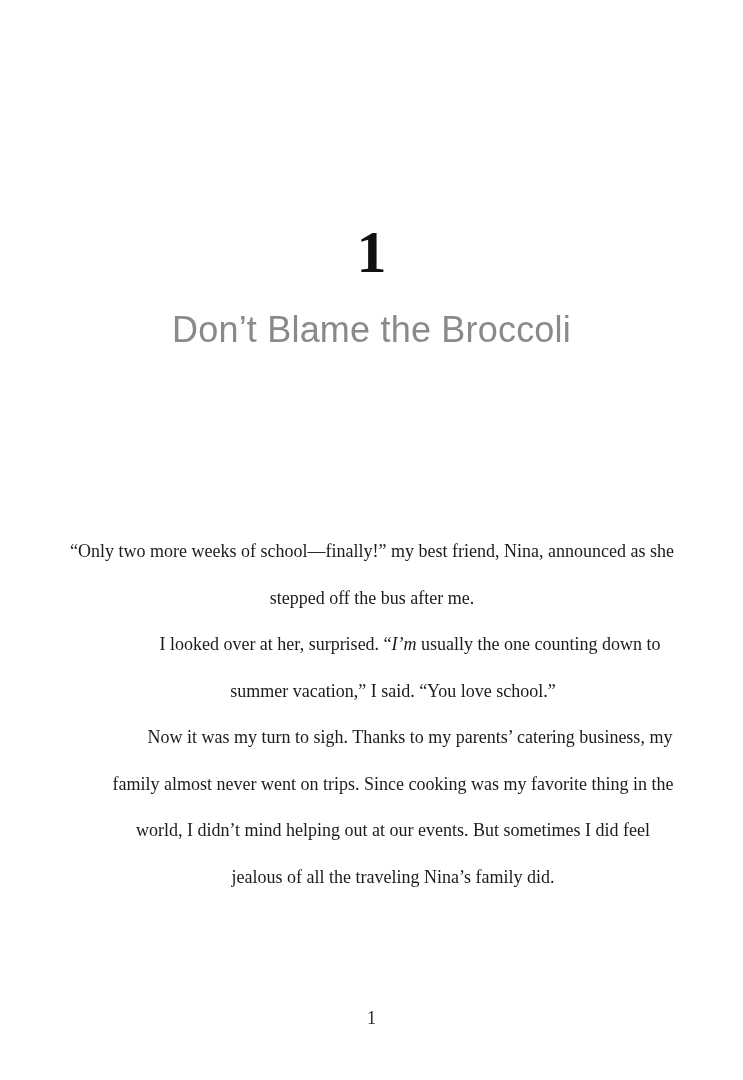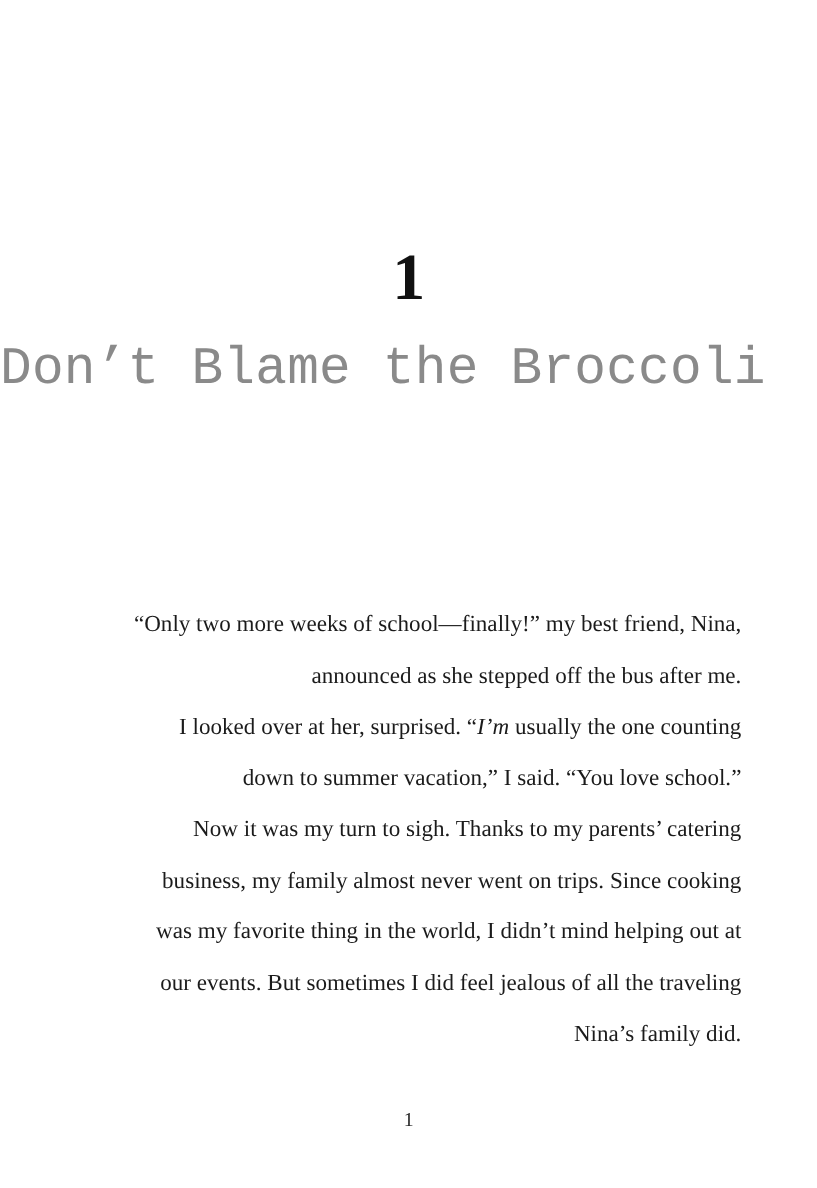--- a/index.html
+++ b/index.html
@@ -31,38 +31,38 @@
     font-size: 60px;
     line-height: 1;
     color: #111111;
     letter-spacing: 0;
   }
   .chapter-title {
     position: absolute;
     top: 308px;
     left: 0;
     width: 743px;
-    text-align: left;
-    font-family: Liberation Mono, monospace;
+    text-align: center;
+    font-family: Liberation Sans, sans-serif;
     font-weight: normal;
-    font-size: 48px;
+    font-size: 36px;
     line-height: 1.2;
     color: #8a8a8a;
     letter-spacing: 0.2px;
   }
   .body-text {
     position: absolute;
-    top: 544px;
+    top: 528px;
     left: 70px;
     width: 604px;
     font-family: "Liberation Serif", serif;
-    font-size: 21px;
+    font-size: 18px;
     line-height: 46.5px;
     color: #1b1b1b;
-    text-align: right;
+    text-align: center;
   }
   .body-text p {
     margin: 0;
     text-indent: 0;
   }
   .body-text p.indent {
     text-indent: 34px;
     margin-left: 42px;
   }
   .body-text em {

